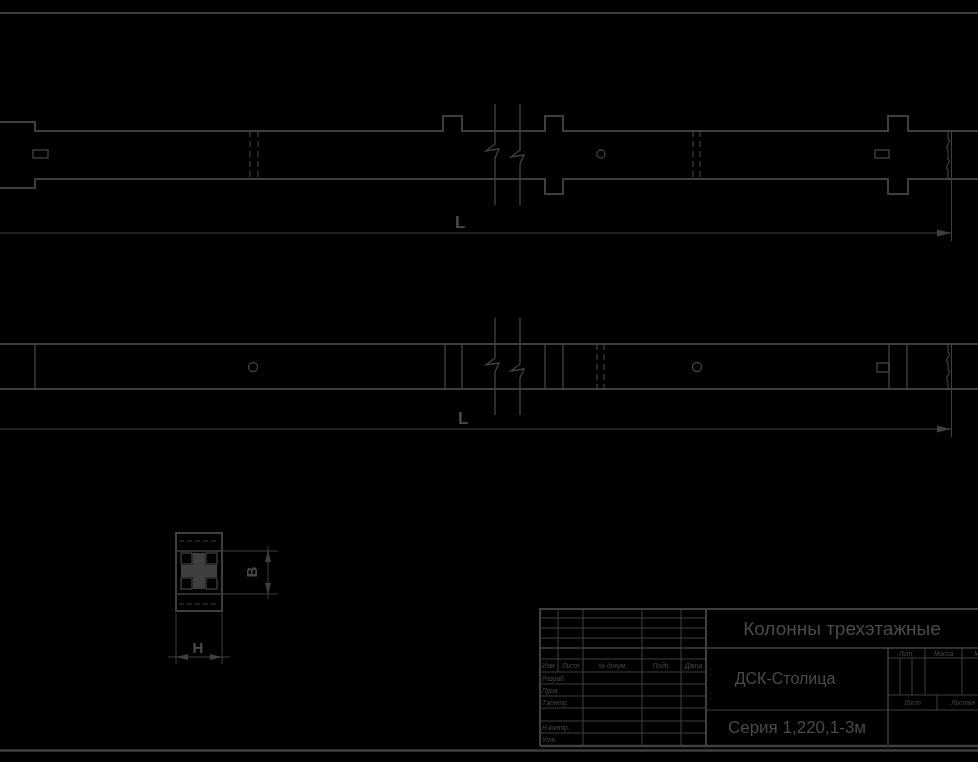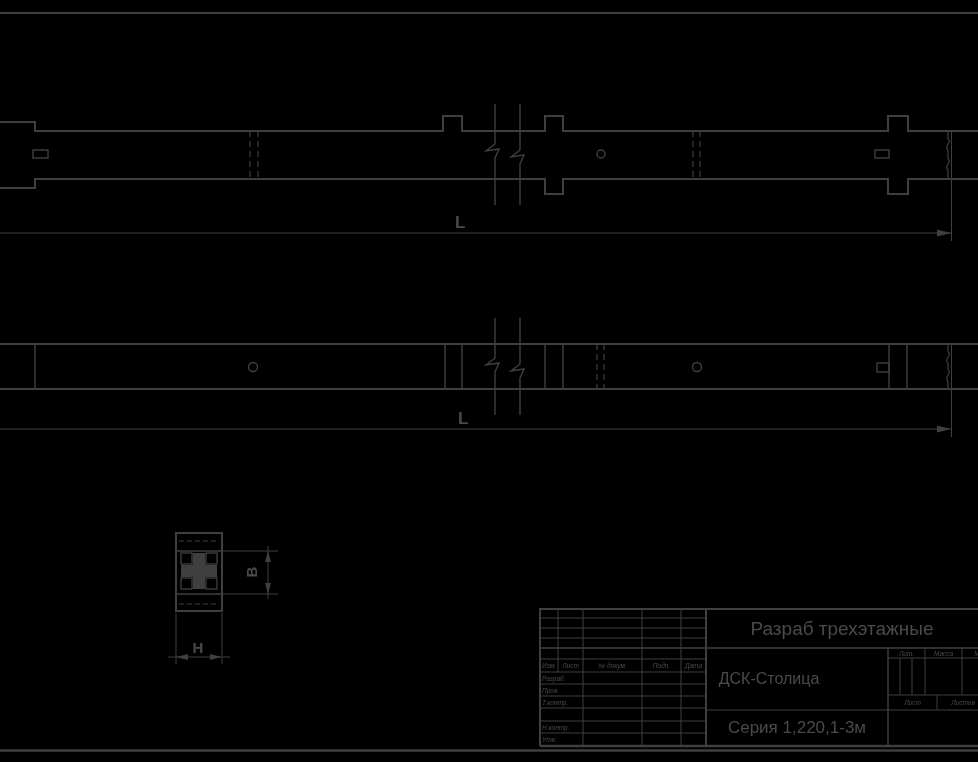--- a/index.html
+++ b/index.html
@@ -91,22 +91,22 @@
            M706,710 H978 M888,658 H978 M888,695 H978
            M925,648 V695 M962,648 V695 M900,658 V695 M912,658 V695 M937,695 V710"></path>
     </g>
   </svg>
 
   <div class="lbl dim" style="left:455px;top:213px;width:18px;height:20px;">L</div>
   <div class="lbl dim" style="left:458px;top:409px;width:18px;height:20px;">L</div>
   <div class="lbl dims c rot" style="left:243px;top:563px;width:18px;height:18px;line-height:18px;">B</div>
   <div class="lbl dims c" style="left:188px;top:640px;width:20px;height:16px;line-height:16px;">H</div>
 
-  <div class="lbl big c" style="left:706px;top:610px;width:272px;height:38px;line-height:38px;">Разраб трехэтажные</div>
-  <div class="lbl med c" style="left:678px;top:648px;width:182px;height:49px;line-height:62px;">ДСК-Столица</div>
+  <div class="lbl big c" style="left:706px;top:610px;width:272px;height:38px;line-height:38px;">Колонны трехэтажные</div>
+  <div class="lbl med c" style="left:694px;top:648px;width:182px;height:49px;line-height:62px;">ДСК-Столица</div>
   <div class="lbl ser c" style="left:706px;top:710px;width:182px;height:48px;line-height:36px;">Серия 1,220,1-3м</div>
 
   <div class="lbl tiny c" style="left:540px;top:660px;width:18px;height:12px;line-height:12px;">Изм.</div>
   <div class="lbl tiny c" style="left:558px;top:660px;width:25px;height:12px;line-height:12px;">Лист</div>
   <div class="lbl tiny c" style="left:583px;top:660px;width:59px;height:12px;line-height:12px;">№ докум.</div>
   <div class="lbl tiny c" style="left:642px;top:660px;width:39px;height:12px;line-height:12px;">Подп.</div>
   <div class="lbl tiny c" style="left:681px;top:660px;width:25px;height:12px;line-height:12px;">Дата</div>
 
   <div class="lbl tiny" style="left:542px;top:673px;width:44px;height:11px;line-height:11px;">Разраб.</div>
   <div class="lbl tiny" style="left:542px;top:685px;width:44px;height:11px;line-height:11px;">Пров.</div>

